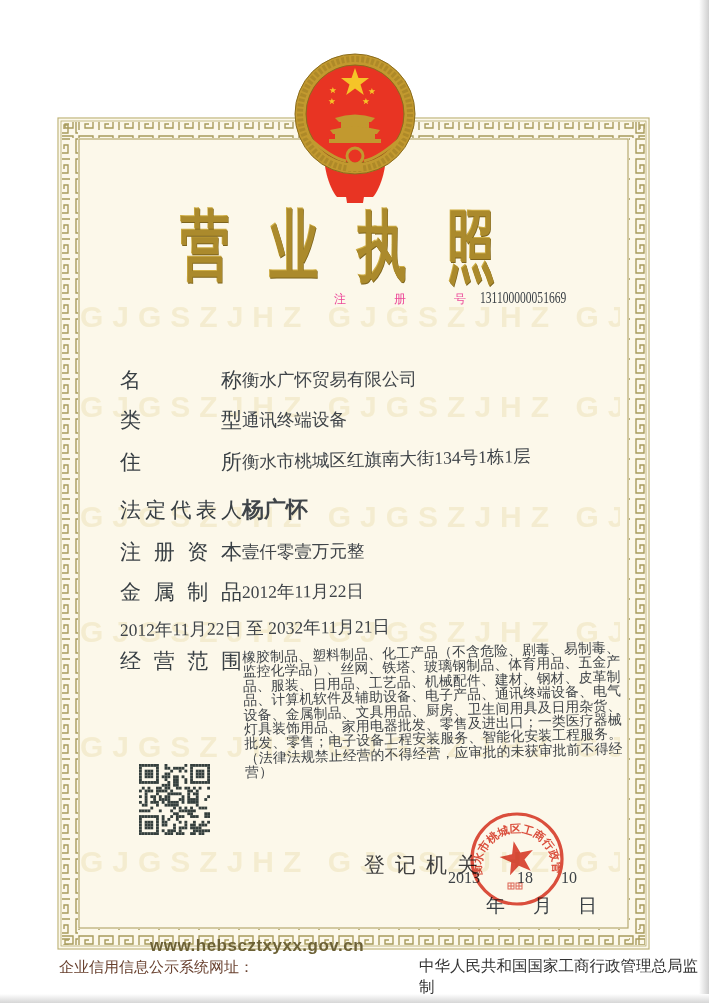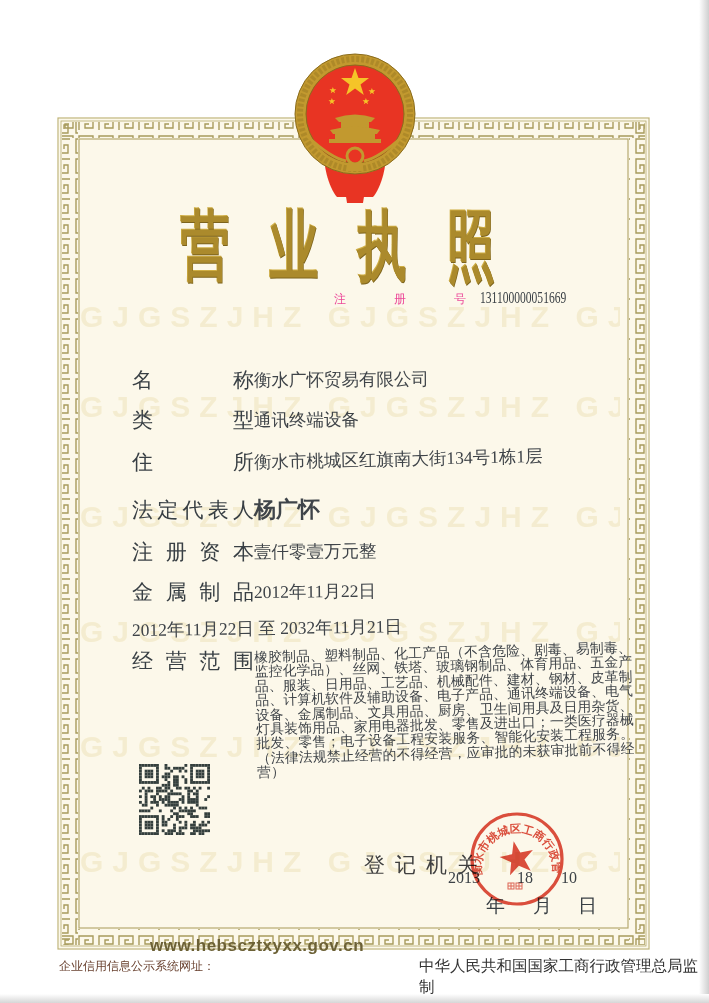--- a/index.html
+++ b/index.html
@@ -32,21 +32,21 @@
          text-shadow:1px 1px 0 #7d641d,-1px -1px 0 #cfae45;
          font-family:"Liberation Sans","DejaVu Sans",sans-serif;}
 
   .regrow{position:absolute;left:334px;top:288px;display:flex;align-items:baseline;}
   .reglabel{display:inline-block;width:132px;font-size:12px;color:#ec4899;
             text-align:justify;text-align-last:justify;}
   .regnum{display:inline-block;margin-left:14px;font-size:17px;color:#3c4247;
           letter-spacing:0;transform:scaleX(.68);transform-origin:left center;
           white-space:nowrap;}
 
-  .frow{position:absolute;left:120px;display:flex;align-items:flex-start;margin-left:12px;}
+  .frow{position:absolute;left:120px;display:flex;align-items:flex-start;}
   .flabel{flex:none;width:122px;font-size:21px;line-height:26px;color:#383f44;
           text-align:justify;text-align-last:justify;}
   .fvalue{margin-left:0;font-size:17.5px;line-height:26px;color:#3f4449;
           font-family:"Liberation Serif","DejaVu Serif",serif;white-space:nowrap;}
   .v-person{font-size:22px;font-weight:bold;}
   .t04{transform:rotate(-.4deg);transform-origin:left center;}
   .t06{transform:rotate(-.6deg);transform-origin:left center;}
   .t08{transform:rotate(-.8deg);transform-origin:left center;}
   .t12{transform:rotate(-1.2deg);transform-origin:left center;}
   .scope{white-space:pre-line;width:386px;font-size:13.8px;line-height:14.4px;
@@ -60,21 +60,21 @@
              text-align:justify;text-align-last:justify;}
   .dnum{position:absolute;font-size:16px;color:#3c4247;
         font-family:"Liberation Serif","DejaVu Serif",serif;}
   .dunit{position:absolute;font-size:19px;color:#383f44;
          font-family:"Liberation Serif","DejaVu Serif",serif;}
 
   .seal{position:absolute;left:467px;top:809px;mix-blend-mode:multiply;opacity:.92;}
 
   .urlwm{position:absolute;left:150px;top:936px;font-size:17px;font-weight:bold;
          color:#6c6136;letter-spacing:.5px;}
-  .foot-l{position:absolute;left:59px;top:958px;font-size:12px;color:#69412f;
+  .foot-l{position:absolute;left:59px;top:958px;font-size:15px;color:#69412f;
           font-family:"Liberation Serif","DejaVu Serif",serif;}
   .foot-r{position:absolute;left:419px;top:956px;font-size:15.5px;color:#333333;
           font-family:"Liberation Serif","DejaVu Serif",serif;}
 </style>
 </head>
 <body>
 
 <div class="stage">
 
   <svg class="frame" width="593" height="833">

